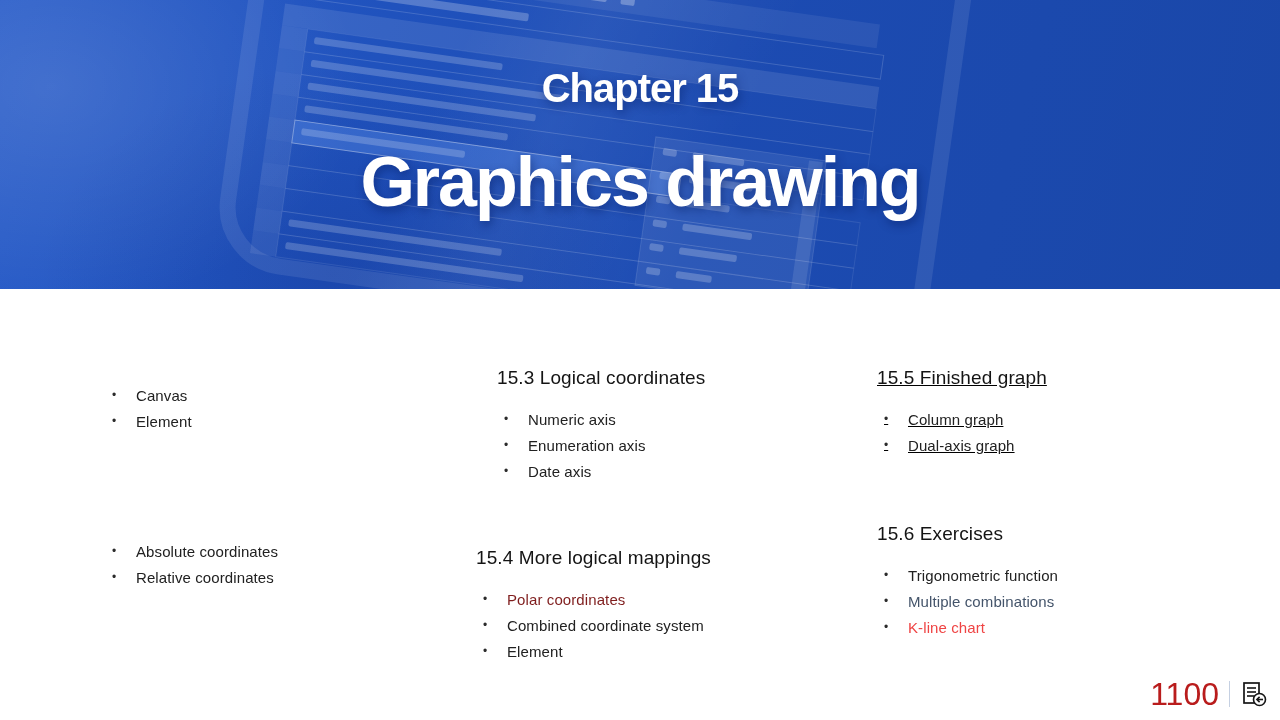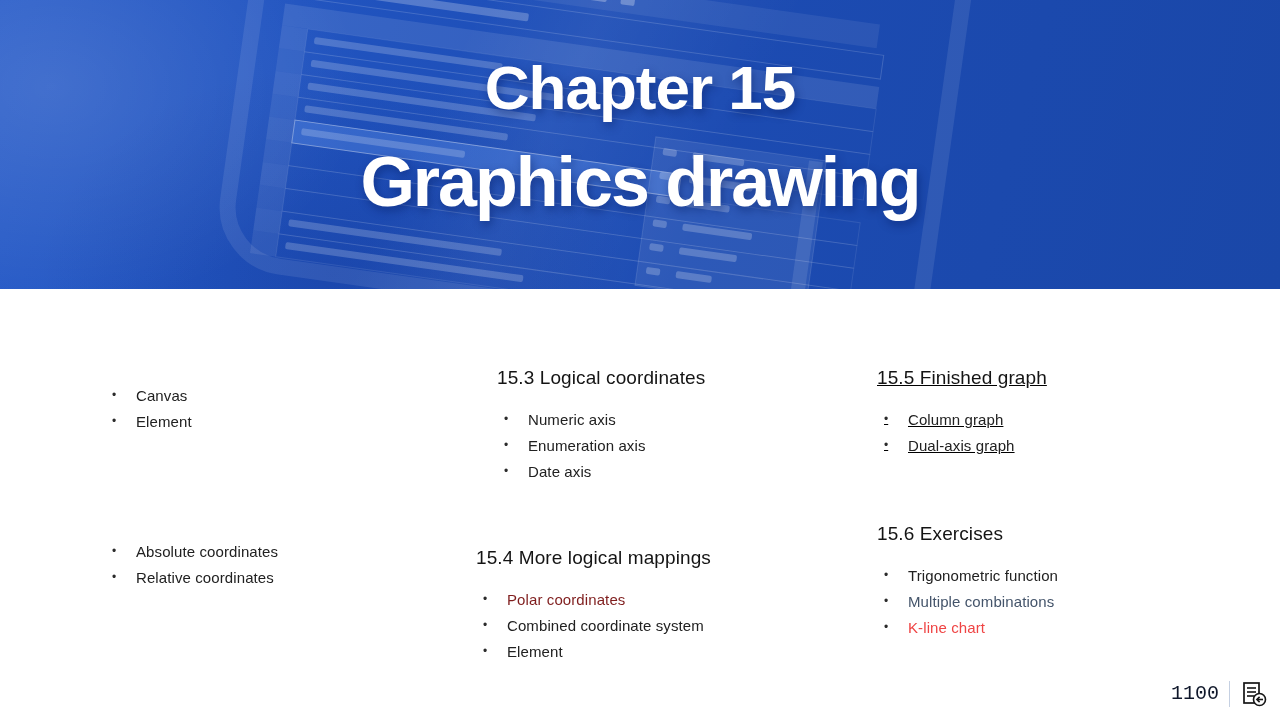--- a/index.html
+++ b/index.html
@@ -16,21 +16,21 @@
   .banner::before {
     content:""; position:absolute; inset:0;
     background:
       radial-gradient(480px 340px at 4% 30%, rgba(255,255,255,0.12), transparent 65%),
       radial-gradient(420px 300px at 26% 95%, rgba(10,30,110,0.20), transparent 70%),
       linear-gradient(115deg, rgba(255,255,255,0) 34%, rgba(255,255,255,0.055) 43%, rgba(255,255,255,0) 57%);
   }
   .banner-art { position:absolute; left:0; top:0; width:1280px; height:289px; }
   .banner-title { position:absolute; left:0; top:42px; width:100%; text-align:center; }
   .banner-title .t1 {
-    font-size:62px; line-height:92px; font-weight:700; letter-spacing:-1px;
+    font-size:40px; line-height:92px; font-weight:700; letter-spacing:-1px;
     color:#ffffff; text-shadow: 2px 4px 10px rgba(5,25,90,0.45); text-align: center;
   }
   .banner-title .t2 {
     font-size:70px; line-height:96px; font-weight:700; letter-spacing:-2px;
     color:#ffffff; text-shadow: 2px 4px 10px rgba(5,25,90,0.45);
   }
 
   
   .toc-section { position:absolute; width:380px; }
   .pos-c1r1 { left:105px; top:366px; }
@@ -42,21 +42,21 @@
   .toc-section h2 {
     font-size:19px; line-height:24px; font-weight:400; color:#141414; letter-spacing:0.1px;
   }
   .toc-section ul { list-style:none; margin-top:16px; }
   .toc-item { display:flex; align-items:center; height:26px; }
   .toc-item .dot { width:31px; padding-left:7px; font-size:12px; color:#2b2b2b; }
   .toc-item .lbl { font-size:15px; color:#212121; letter-spacing:0.1px; }
 
   
   .footer { position:absolute; right:12px; bottom:10px; display:flex; align-items:center; gap:10px; }
-  .page-num { font-size:20px; line-height:32px; color:#0f172a;font-family:Liberation Mono, monospace; }
+  .page-num { font-size:32px; line-height:32px; color:#b91c1c; }
   .footer-divider { width:1px; height:26px; background:#c5d0e2; }
   .footer-icon { display:flex; align-items:center; cursor:pointer; }
 </style>
 </head>
 <body>
 
 <div class="page">
 
   <header class="banner">
     <svg class="banner-art" viewBox="0 0 1280 289" fill="none" xmlns="http://www.w3.org/2000/svg">

